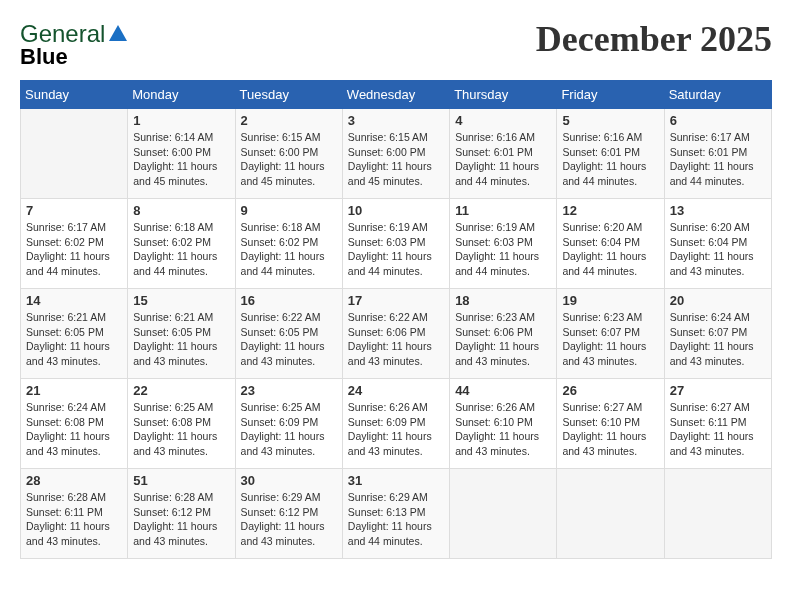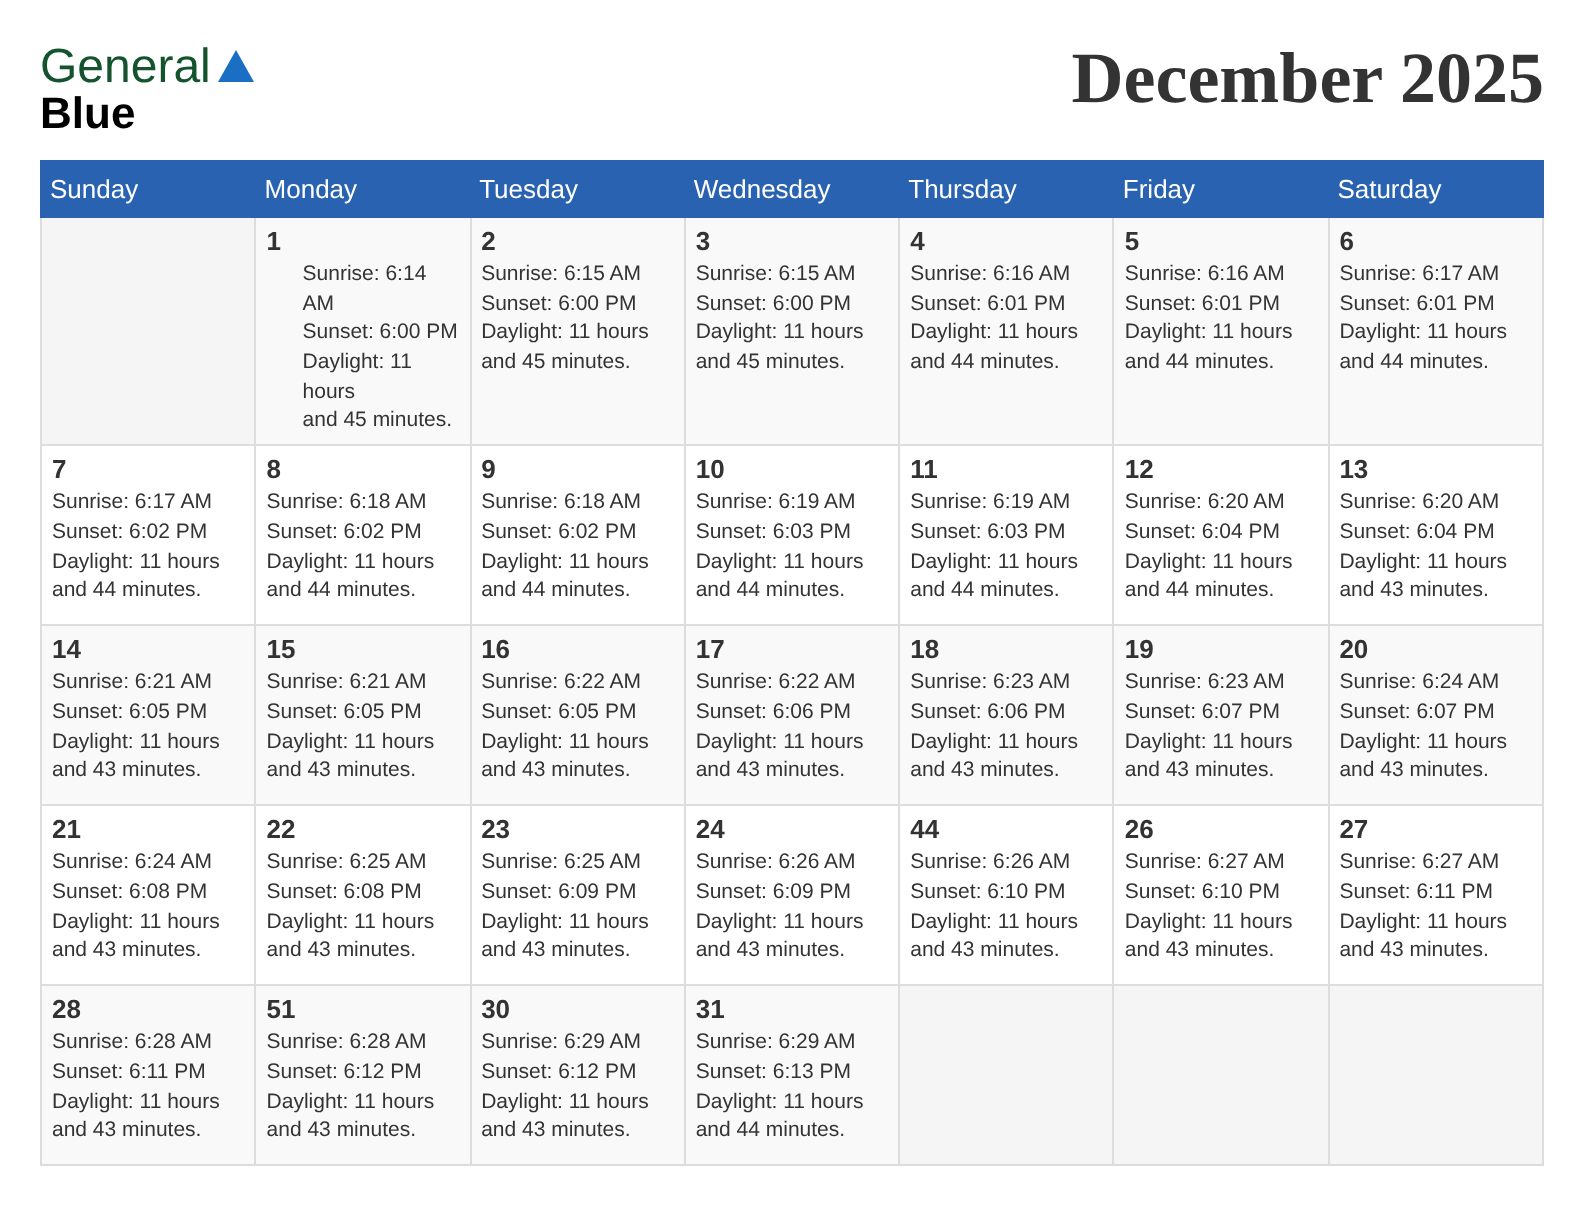--- a/index.html
+++ b/index.html
@@ -111,21 +111,21 @@
         <th>Thursday</th>
         <th>Friday</th>
         <th>Saturday</th>
       </tr>
   </thead>
   <tbody id="calendar-body">
   <tr>
         <td class="empty-cell"></td>
         <td>
           <span class="day-number">1</span>
-          <div class="day-info" style="white-space: pre-line; margin-left: 18px;">Sunrise: 6:14 AM
+          <div class="day-info" style="white-space: pre-line;">Sunrise: 6:14 AM
 Sunset: 6:00 PM
 Daylight: 11 hours
 and 45 minutes.</div>
         </td>
         <td>
           <span class="day-number">2</span>
           <div class="day-info" style="white-space: pre-line;">Sunrise: 6:15 AM
 Sunset: 6:00 PM
 Daylight: 11 hours
 and 45 minutes.</div>

